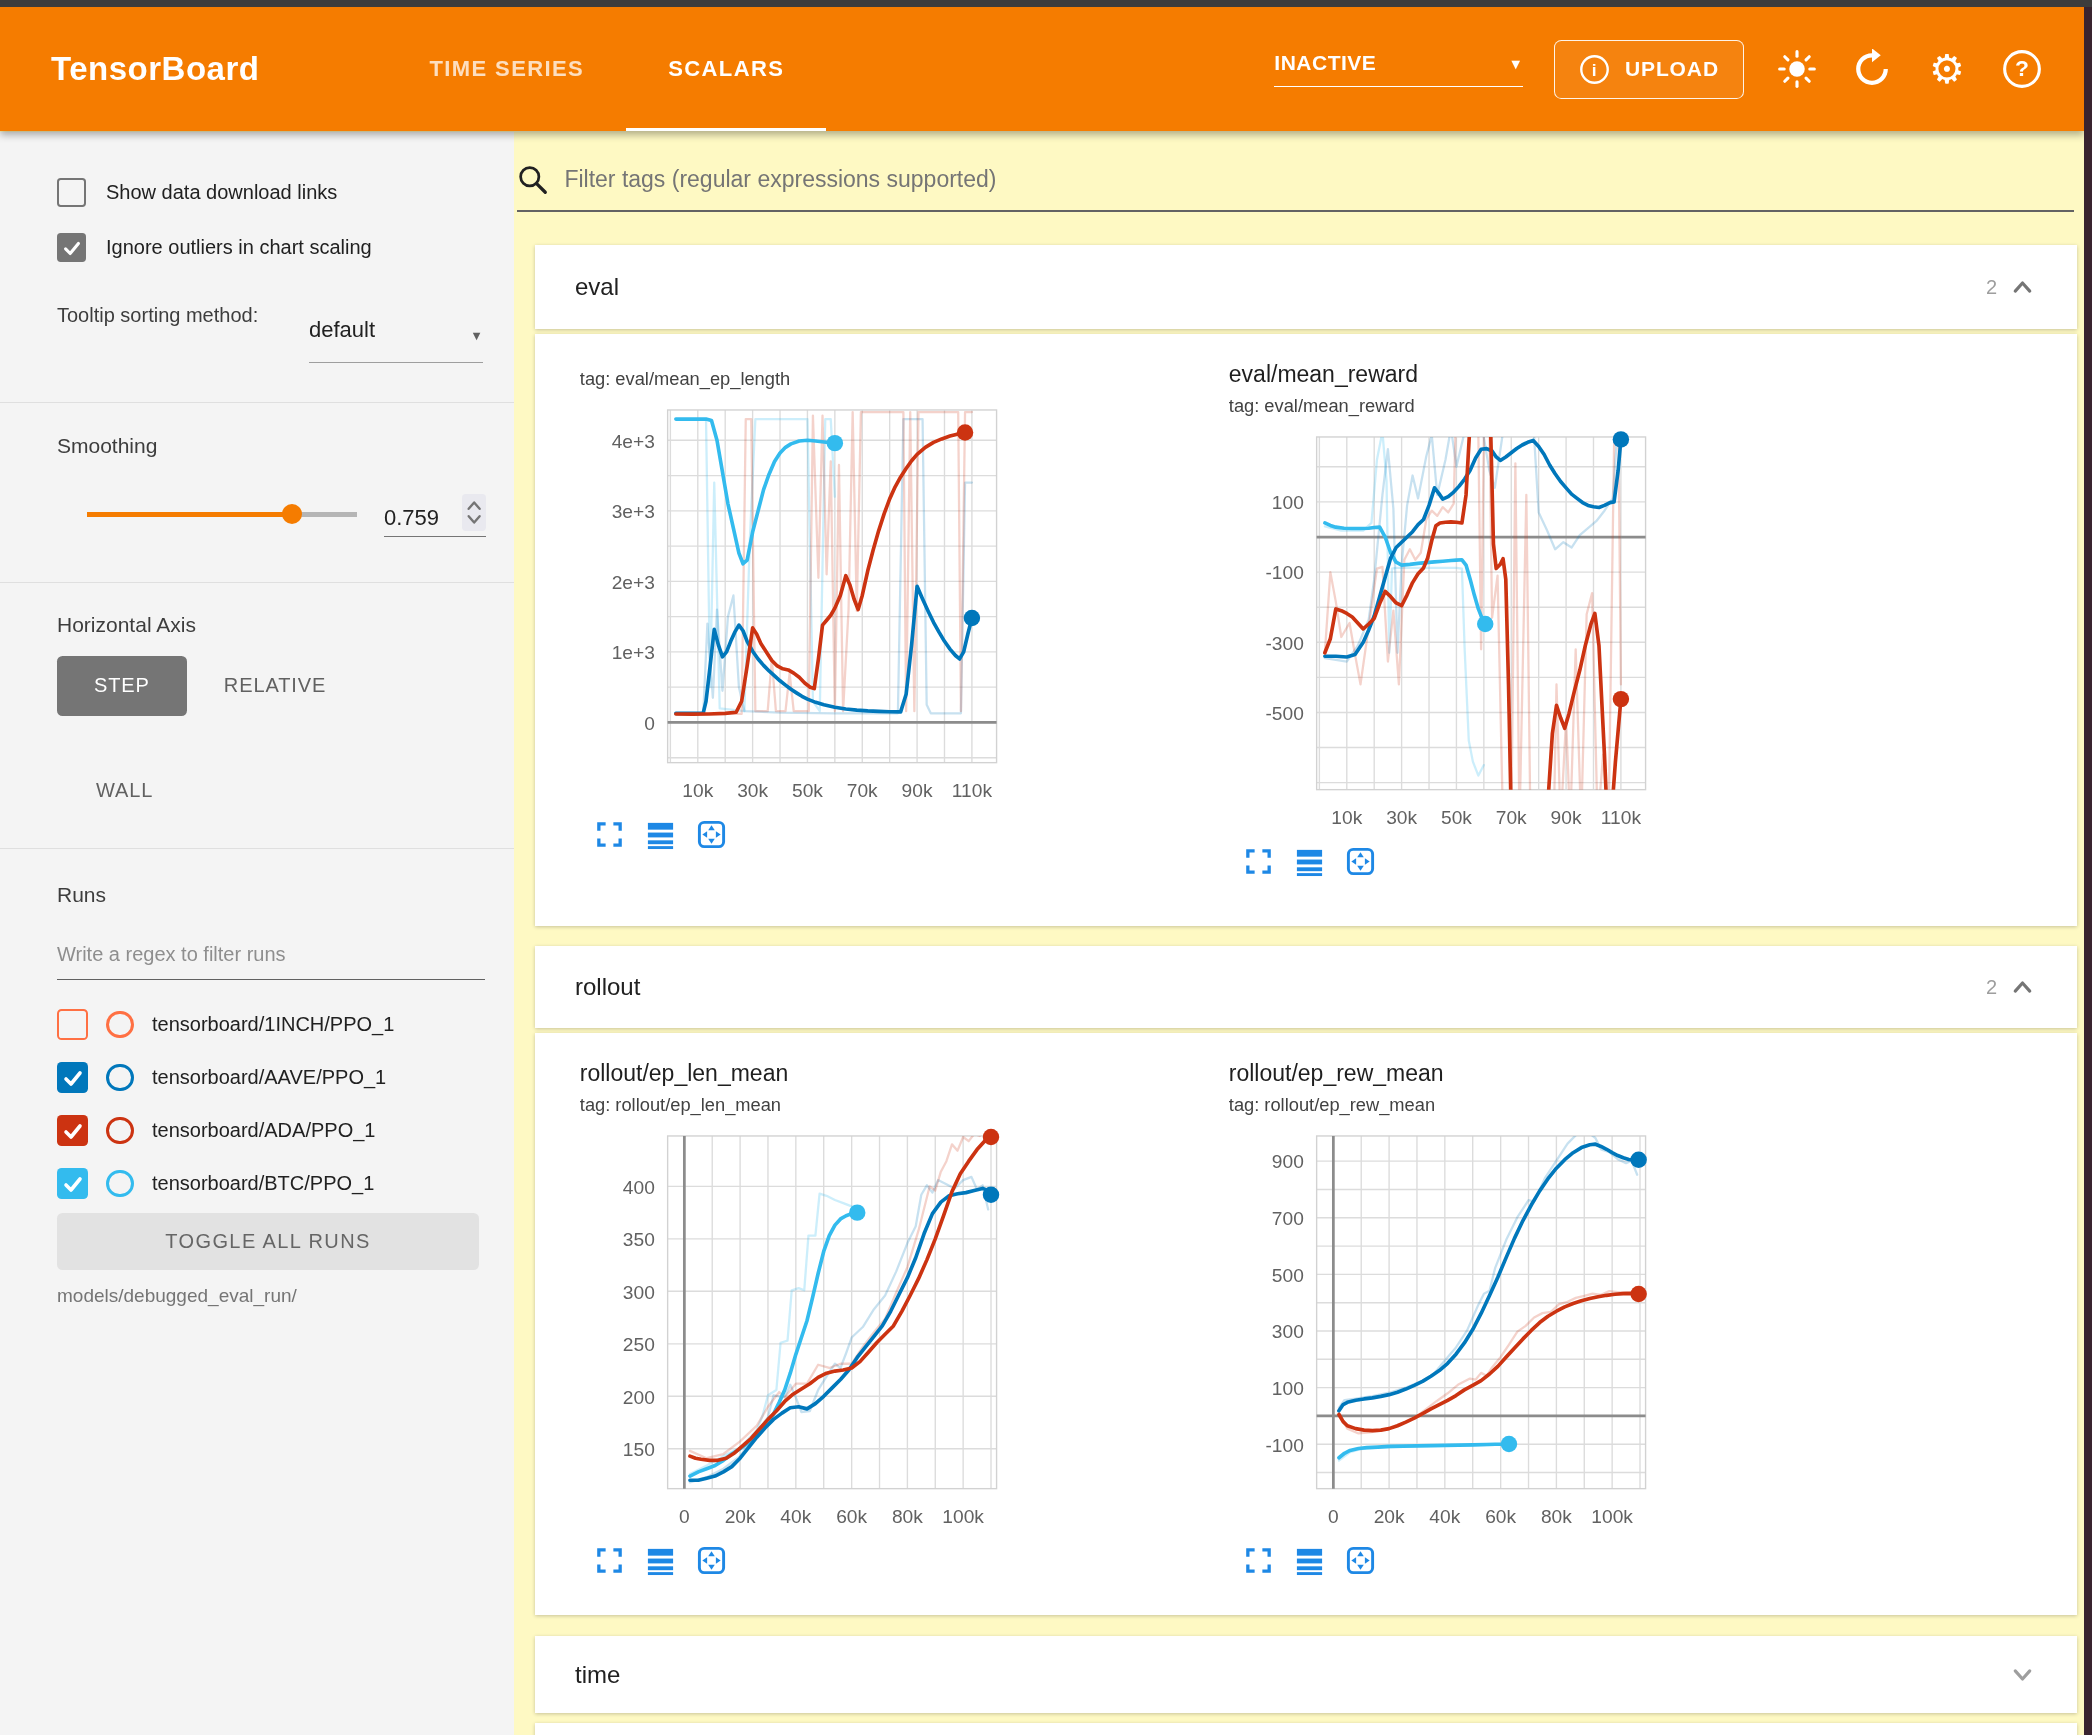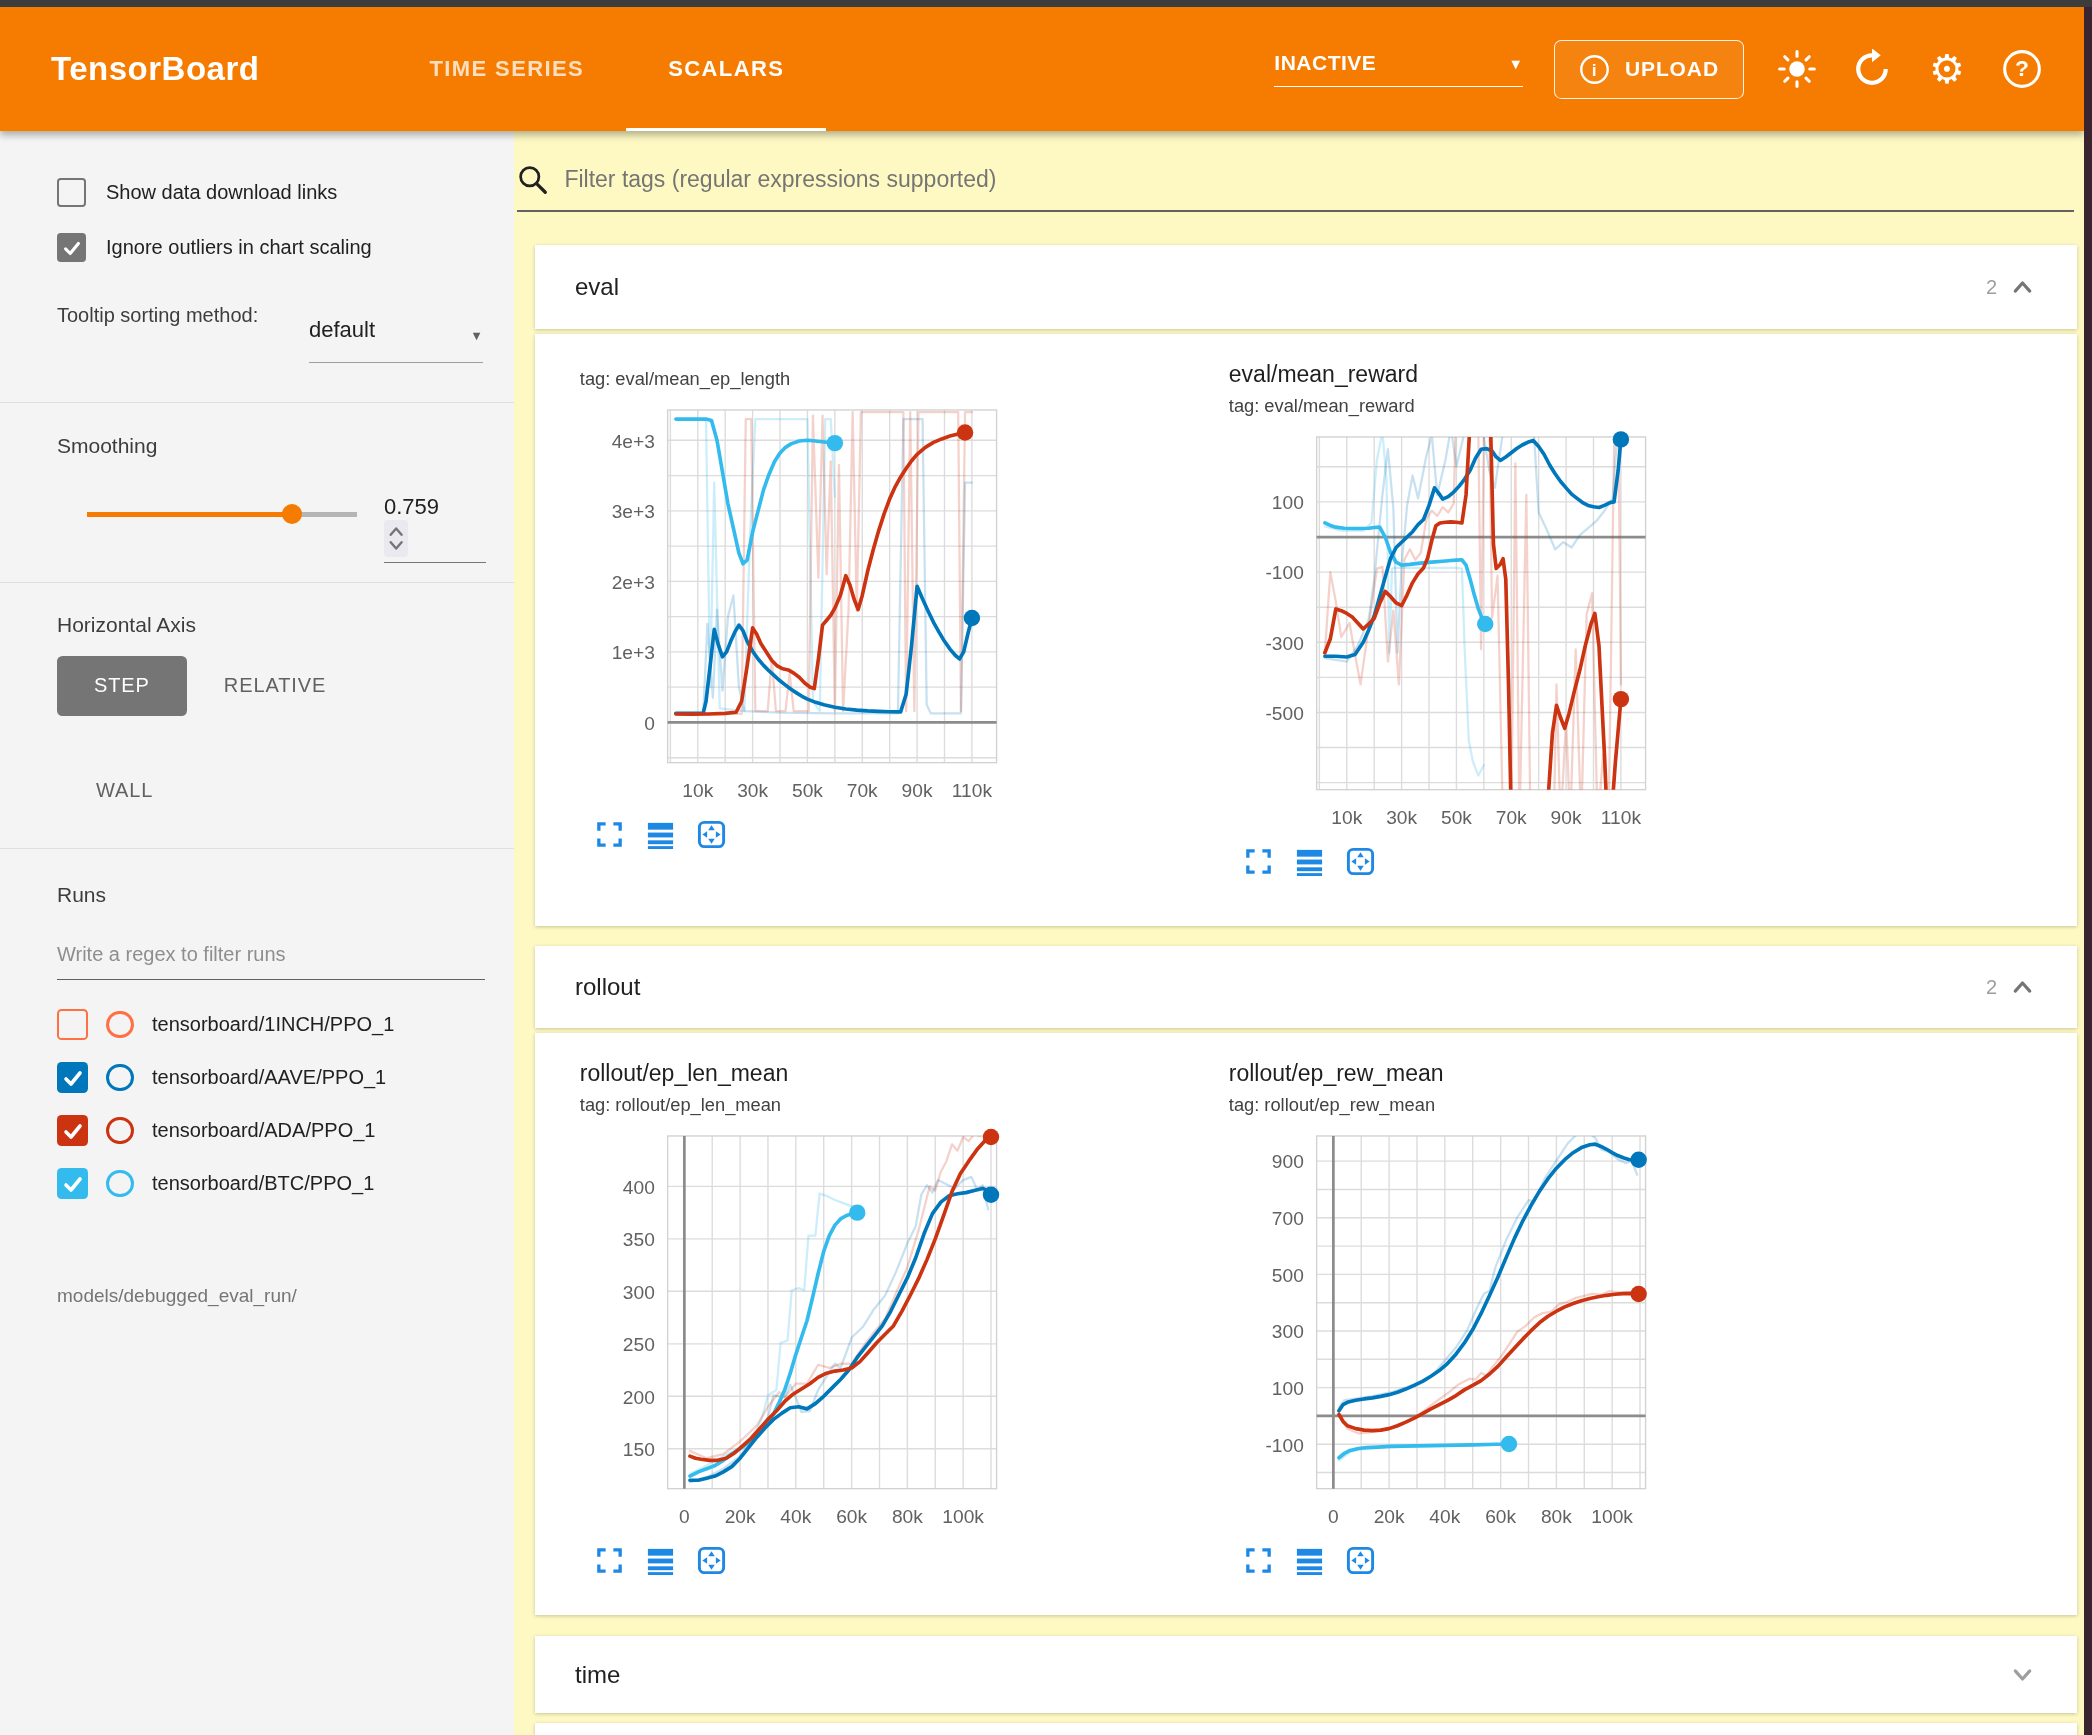--- a/index.html
+++ b/index.html
@@ -32,21 +32,21 @@
   .tooltip-label{width:210px;font-size:20px;color:#3d3d3d;line-height:27.4px;}
   .select-line{display:flex;align-items:flex-end;justify-content:space-between;border-bottom:1.8px solid #9e9e9e;padding-bottom:19px;cursor:pointer;}
   .select-line .val{font-size:22px;color:#212121;}
   .select-line .caret{font-size:12.8px;color:#616161;}
   .divider{position:absolute;left:0;width:514px;height:0.9px;background:#dfdfdf;}
   .section-label{font-size:21px;color:#3d3d3d;}
   .slider{height:20px;}
   .slider .track{position:absolute;top:8.2px;left:0;height:4.6px;background:#b5b5b5;}
   .slider .fill{position:absolute;top:8.2px;left:0;height:4.6px;background:#f57c00;}
   .slider .knob{position:absolute;top:0;width:20px;height:20px;border-radius:50%;background:#f57c00;cursor:pointer;}
-  .smooth-value{width:102px;border-bottom:1.8px solid #757575;padding-bottom:4.6px;display:flex;align-items:flex-start;justify-content:space-between;flex-direction:column;}
+  .smooth-value{width:102px;border-bottom:1.8px solid #757575;padding-bottom:4.6px;display:flex;align-items:flex-end;justify-content:space-between;}
   .smooth-value .num{font-size:22px;color:#212121;}
   .spinner{width:24px;height:37px;background:#e9e9ef;border-radius:3.7px;display:flex;align-items:center;justify-content:center;cursor:pointer;}
   .axis-row{display:flex;align-items:center;gap:37px;}
   .axis-opt{font-size:20px;letter-spacing:0.9px;color:#616161;cursor:pointer;padding:18.3px 0;}
   .axis-opt.selected{background:#757575;color:#fff;border-radius:5.5px;padding:18.3px 37px;}
   .runs-filter{width:428px;border-bottom:1.8px solid #616161;padding-bottom:12.8px;font-size:20px;color:#8e8e8e;cursor:text;}
   .run-row{display:flex;align-items:center;gap:18.3px;height:53px;}
   .run-cb{width:31px;height:31px;border-radius:4.6px;box-sizing:border-box;display:flex;align-items:center;justify-content:center;cursor:pointer;flex:none;}
   .run-ring{width:27.4px;height:27.4px;border-radius:50%;box-sizing:border-box;cursor:pointer;flex:none;}
   .run-label{font-size:20px;color:#212121;white-space:nowrap;}
@@ -208,20 +208,21 @@
     <div class="run-row">
       <span class="run-cb" style="background:#33bbee">
             <svg width="24" height="24" viewBox="0 0 24 24">
               <polyline points="5,13 10,18 19,7" fill="none" stroke="#fff" stroke-width="3.6" stroke-linecap="round" stroke-linejoin="round"></polyline>
             </svg>
           </span>
       <span class="run-ring" style="border:3.7px solid #33bbee"></span>
       <span class="run-label">tensorboard/BTC/PPO_1</span>
     </div>
       </div>
+    <button class="side-abs toggle-all" style="top:1081px;">TOGGLE ALL RUNS</button>
     <div class="side-abs base-path" style="top:1153px;">models/debugged_eval_run/</div>
   </aside>
 
   <main>
     <div class="search-row">
       <svg width="31" height="31" viewBox="0 0 34 34">
         <circle cx="14" cy="14" r="10" fill="none" stroke="#212121" stroke-width="3"></circle>
         <line x1="21.5" y1="21.5" x2="31" y2="31" stroke="#212121" stroke-width="3.6" stroke-linecap="round"></line>
       </svg>
       <span class="search-ph">Filter tags (regular expressions supported)</span>

